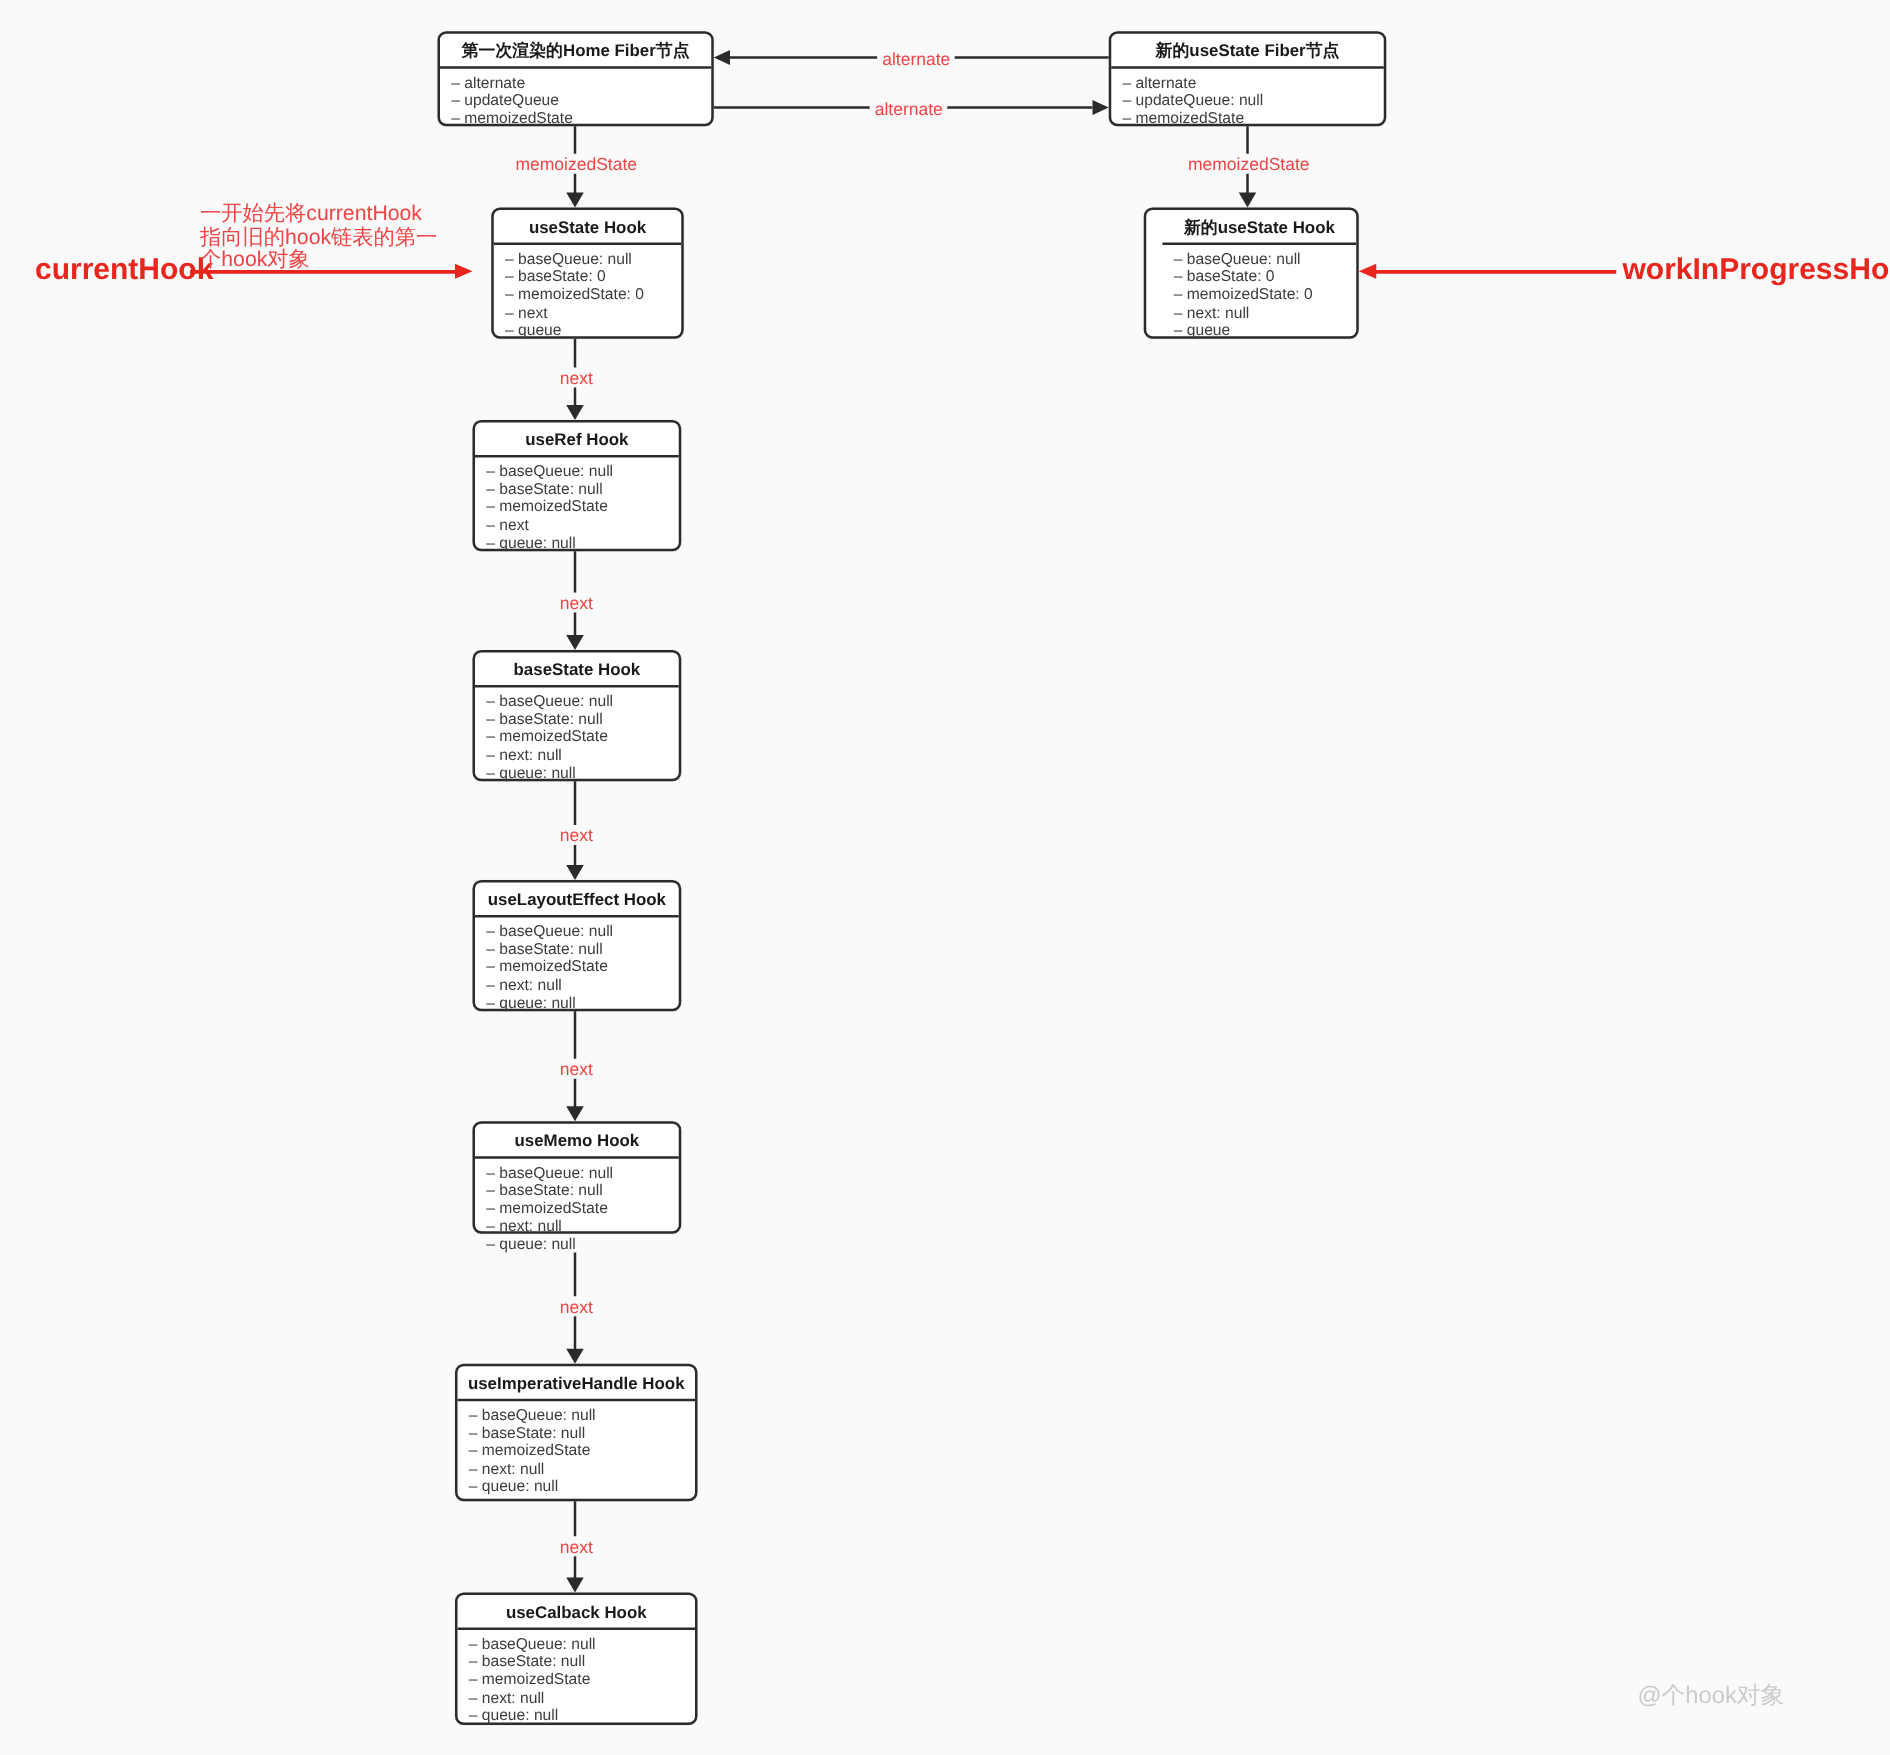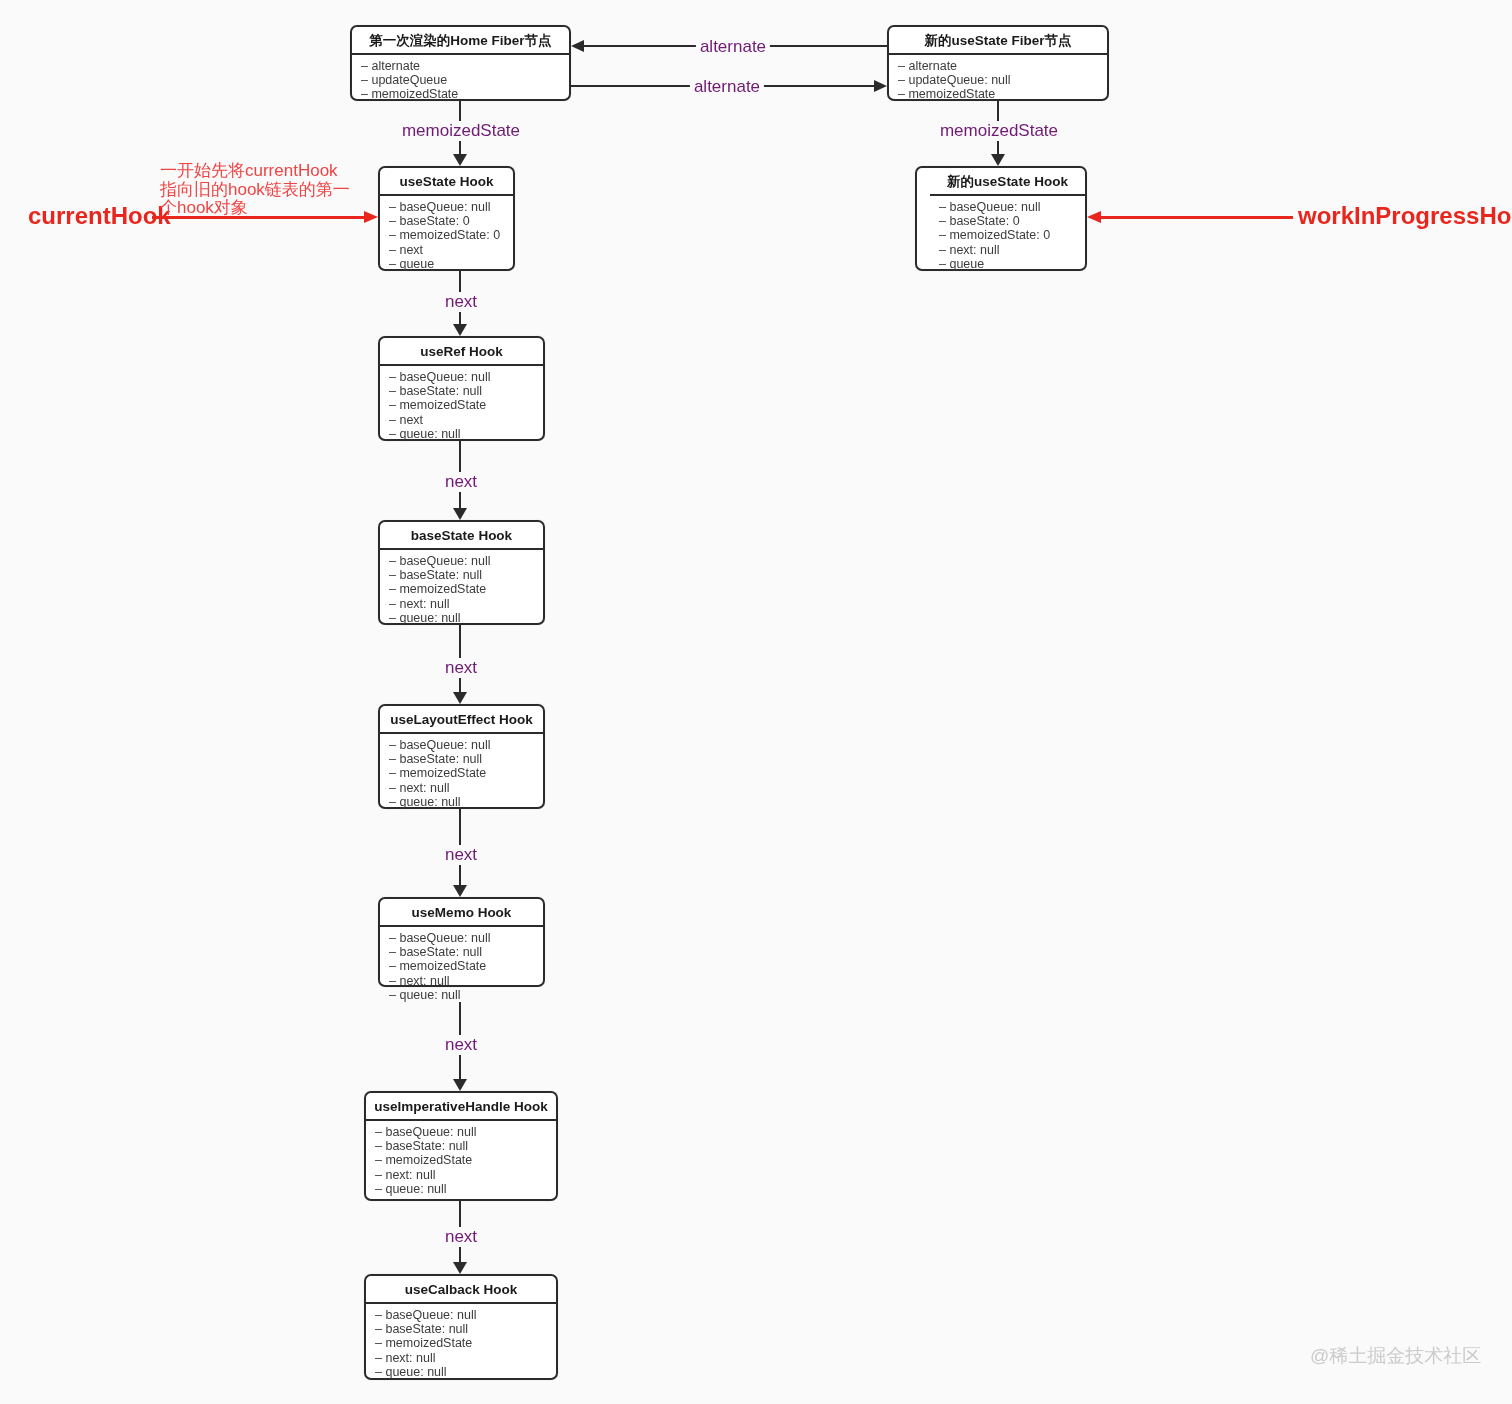--- a/index.html
+++ b/index.html
@@ -48,22 +48,22 @@
   .line-v{position:absolute;width:2px;background:#2b2b2b;}
   .arr{position:absolute;width:0;height:0;}
   .arr-down{border-left:7px solid transparent;border-right:7px solid transparent;border-top:12px solid #2b2b2b;}
   .arr-left{border-top:6px solid transparent;border-bottom:6px solid transparent;border-right:13px solid #2b2b2b;}
   .arr-right{border-top:6px solid transparent;border-bottom:6px solid transparent;border-left:13px solid #2b2b2b;}
   .edge-label{
     position:absolute;
     transform:translate(-50%,-50%);
     background:#fafafa;
     padding:0 4px;
-    font-size:17px;
-    color:#701a75;
+    font-size:14px;
+    color:#ef4444;
     white-space:nowrap;
   }
   
   .red-line{position:absolute;height:3px;background:#e8261d;}
   .arr-red-right{border-top:6px solid transparent;border-bottom:6px solid transparent;border-left:14px solid #e8261d;}
   .arr-red-left{border-top:6px solid transparent;border-bottom:6px solid transparent;border-right:14px solid #e8261d;}
   .red-big{
     position:absolute;
     font-size:24px;
     font-weight:bold;
@@ -123,21 +123,21 @@
     <div class="line-v" style="left:459px;top:101px;height:54px;"></div>
     <div class="arr arr-down" style="left:453px;top:154px;"></div>
     <span class="edge-label" style="left:461px;top:131px;">memoizedState</span>
   </div>
   <div>
     <div class="line-v" style="left:997px;top:101px;height:54px;"></div>
     <div class="arr arr-down" style="left:991px;top:154px;"></div>
     <span class="edge-label" style="left:999px;top:131px;">memoizedState</span>
   </div>
 
-  <div class="node" style="left:378px;top:166px;width:137px;height:105px;">
+  <div class="node" style="left:393px;top:166px;width:154px;height:105px;">
     <div class="node-title">useState Hook</div>
     <ul class="node-fields">
       <li>– baseQueue: null</li>
       <li>– baseState: 0</li>
       <li>– memoizedState: 0</li>
       <li>– next</li>
       <li>– queue</li>
     </ul>
   </div>
 
@@ -264,15 +264,15 @@
       <div>个hook对象</div>
     </div>
   </div>
 
   <div>
     <div class="arr arr-red-left" style="left:1087px;top:211px;"></div>
     <div class="red-line" style="left:1100px;top:216px;width:193px;"></div>
     <span class="red-big" style="left:1298px;top:202px;">workInProgressHook</span>
   </div>
 
-  <span class="watermark" style="left:1310px;top:1343px;">@稀土掘金技术社区</span>
+  <span class="watermark" style="left:1310px;top:1343px;">@个hook对象</span>
 
 </div>
 
 </body></html>

